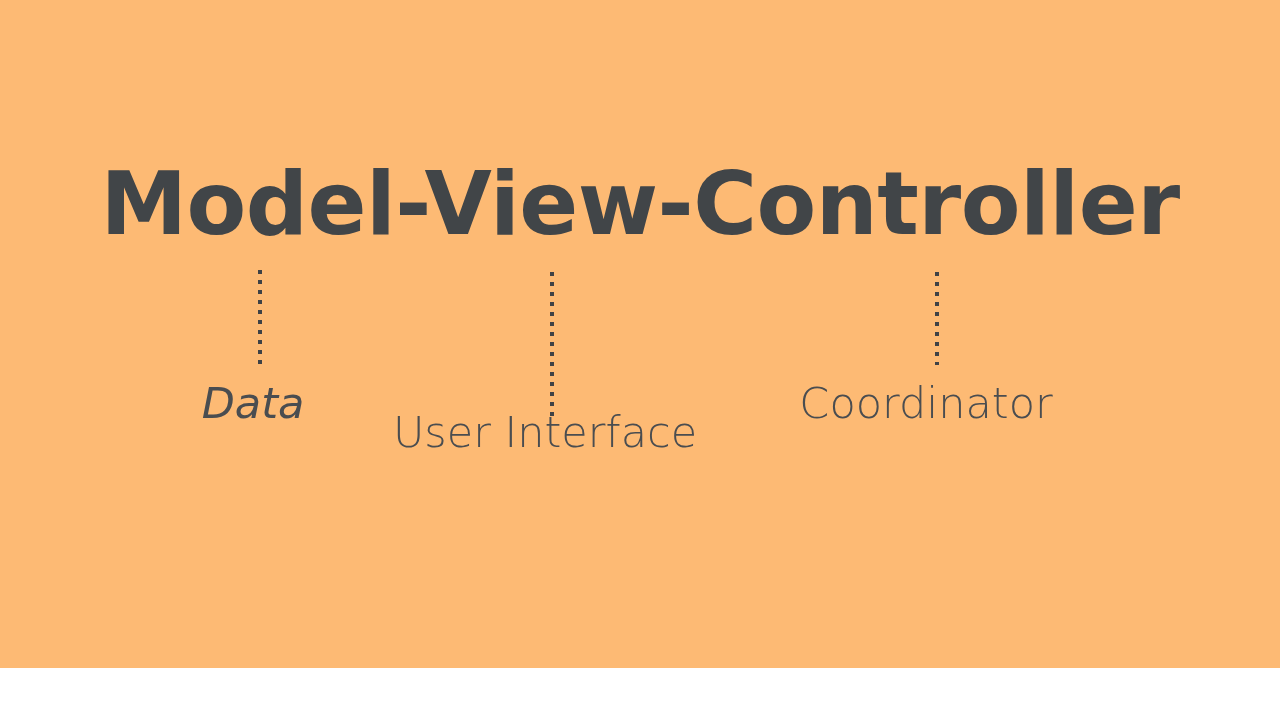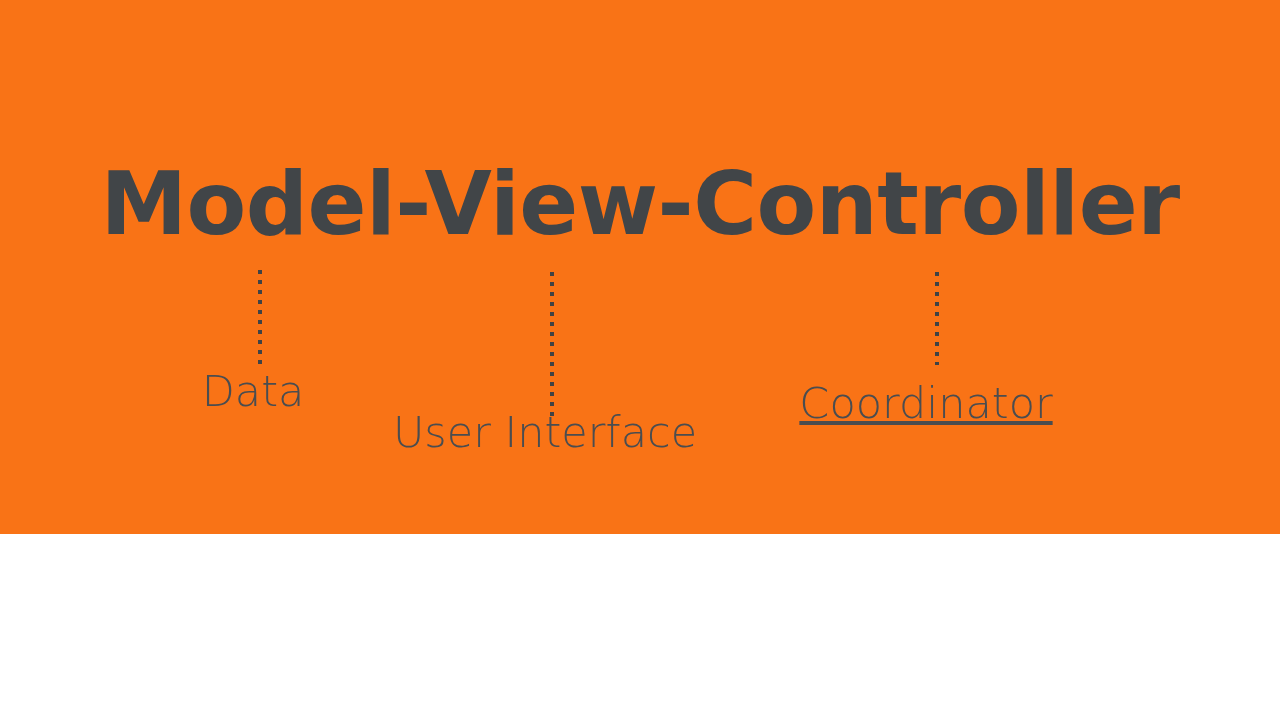--- a/index.html
+++ b/index.html
@@ -10,22 +10,22 @@
     width: 1280px;
     height: 720px;
     background: #ffffff;
     font-family: "DejaVu Sans", sans-serif;
     overflow: hidden;
   }
 
   #slide {
     position: relative;
     width: 1280px;
-    height: 534px;
-    background: #f97316;
+    height: 668px;
+    background: #fdba74;
   }
 
   
   #title {
     position: absolute;
     left: 0;
     top: 0;
     width: 1280px;
     text-align: center;
     font-family: "DejaVu Sans", sans-serif;
@@ -79,19 +79,19 @@
   <div id="title">
     <span id="title-inner">Model-View-Controller</span>
   </div>
 
   <div class="connector" style="left:258px; top:270px; height:95px;"></div>
 
   <div class="connector" style="left:550px; top:272px; height:146px;"></div>
 
   <div class="connector" style="left:935px; top:272px; height:93px;"></div>
 
-  <div class="label" style="left:253px; top:370px;">Data</div>
+  <div class="label" style="left:253px; top:382px;font-style:italic;">Data</div>
 
   <div class="label" style="left:545px; top:411px;">User Interface</div>
 
-  <div class="label" style="left:926px; top:382px;text-decoration:underline;">Coordinator</div>
+  <div class="label" style="left:926px; top:382px;">Coordinator</div>
 
 </div>
 
 </body></html>

